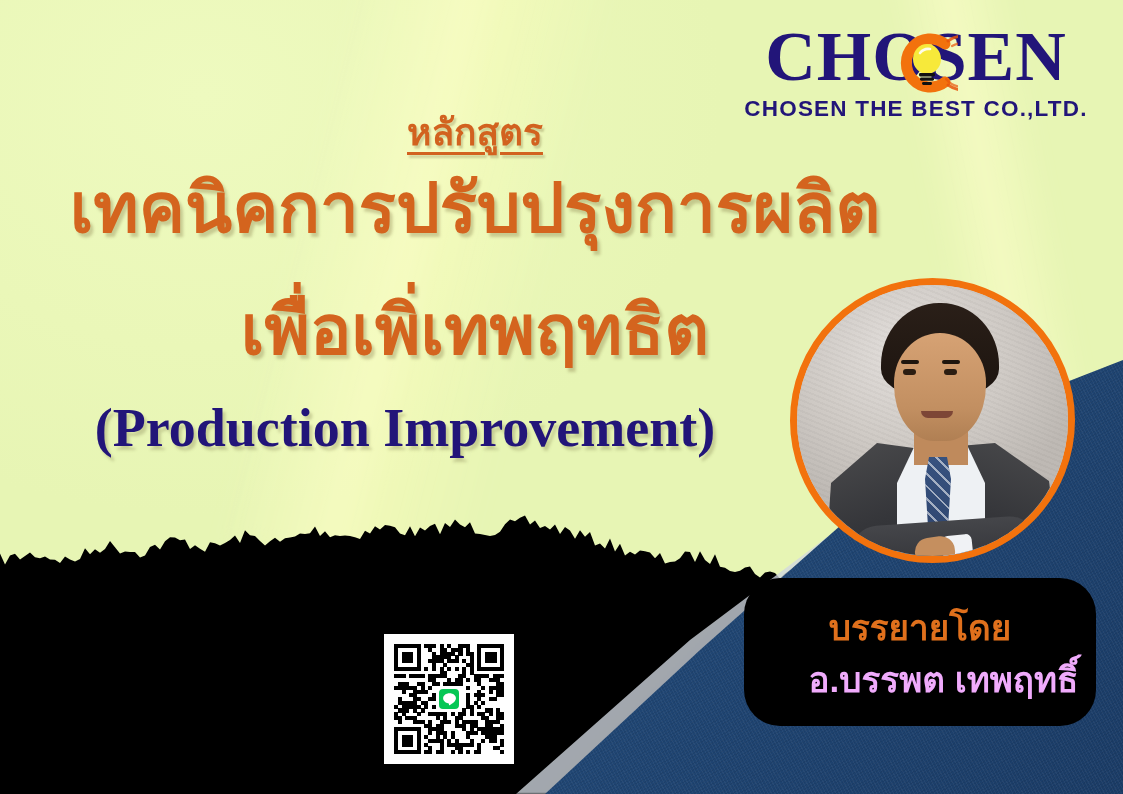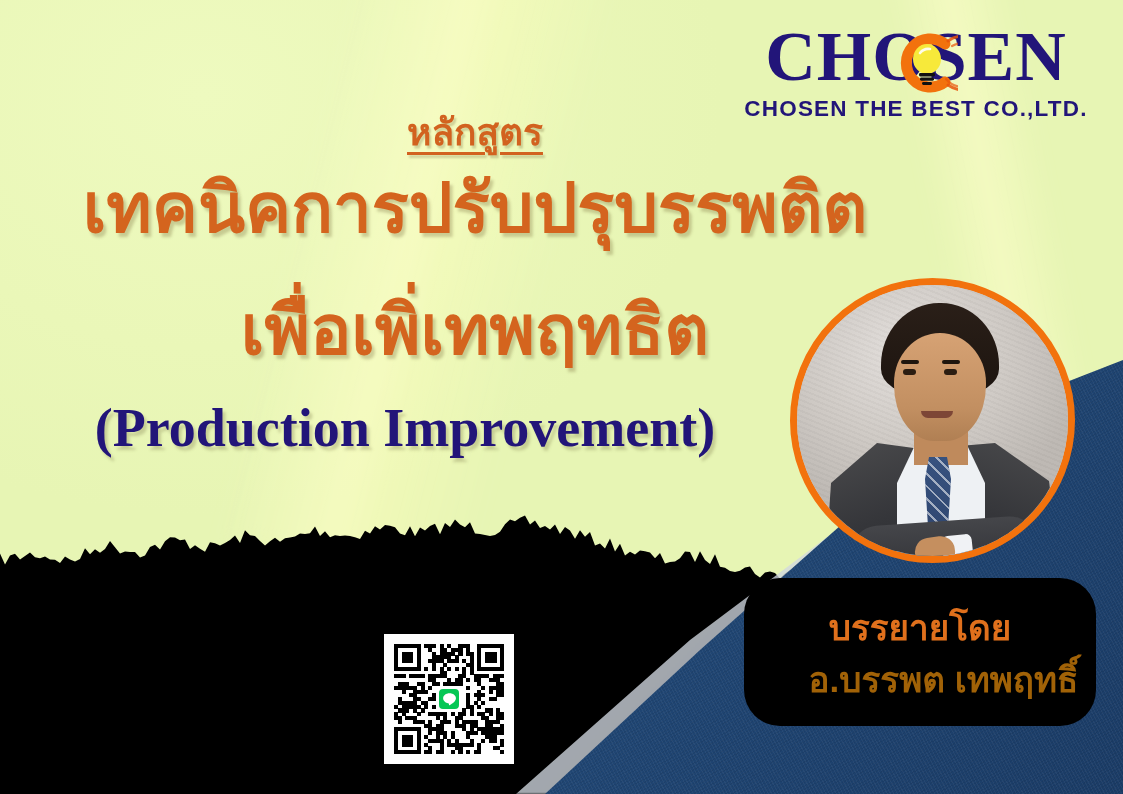--- a/index.html
+++ b/index.html
@@ -267,21 +267,21 @@
     font-size:35px;
     color:#e0701c;
     white-space:nowrap;
   }
   .speaker-line2{
     position:absolute; left:0; top:74px; width:352px;
     text-align:center;
     font-family:"Liberation Sans", sans-serif;
     font-weight:bold;
     font-size:35px;
-    color:#a16207;
+    color:#f0abfc;
     white-space:nowrap;
     padding-left:47px;
   }
 </style>
 </head>
 <body>
 
 <div id="poster">
 
   <div class="bg-paper"></div>
@@ -302,21 +302,21 @@
       <ellipse cx="31" cy="27" rx="14" ry="15" fill="#f7e93a"></ellipse>
       <path d="M24 21 q4 -5 10 -4" fill="none" stroke="#fff" stroke-width="2.6" stroke-linecap="round" opacity=".9"></path>
       <rect x="23" y="41" width="16" height="3.4" rx="1.4" fill="#111"></rect>
       <rect x="24" y="45.5" width="14" height="3.2" rx="1.4" fill="#111"></rect>
       <rect x="26" y="50" width="10" height="3" rx="1.4" fill="#111"></rect>
     </svg>
     <div class="logo-sub">CHOSEN THE BEST CO.,LTD.</div>
   </div>
 
   <div class="kicker">หลักสูตร</div>
-  <div class="title1">เทคนิคการปรับปรุบรรพติต</div>
+  <div class="title1">เทคนิคการปรับปรุงการผลิต</div>
   <div class="title2">เพื่อเพิ่เทพฤทธิต</div>
   <div class="subtitle">(Production Improvement)</div>
 
   <div class="portrait">
     <div class="portrait-photo">
       <div class="pp-wall"></div>
       <div class="pp-suit-l"></div>
       <div class="pp-suit-r"></div>
       <div class="pp-shirt"></div>
       <div class="pp-neck"></div>

